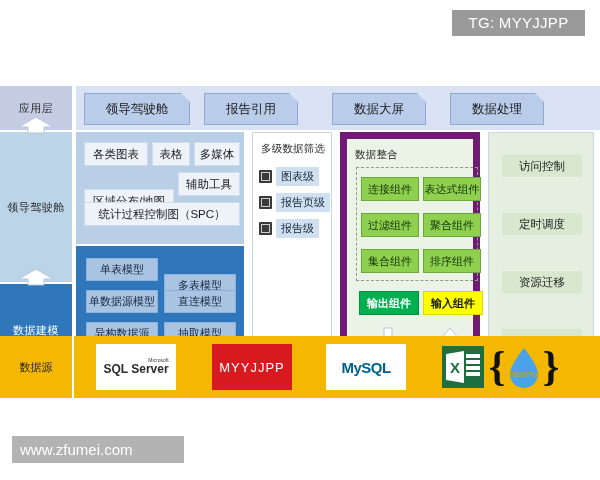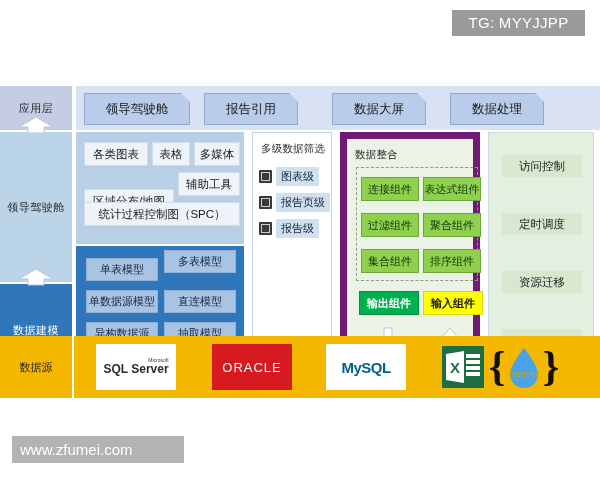--- a/index.html
+++ b/index.html
@@ -156,21 +156,21 @@
     background: #a9c3e3;
     border: 1px solid #8fb0d8;
     color: #14243a;
     font-size: 11px;
     display: flex;
     align-items: center;
     justify-content: center;
     height: 21px;
   }
   .md-1 { left: 10px; top: 12px; width: 70px; }
-  .md-2 { left: 88px; top: 4px; width: 70px; }
+  .md-2 { left: 88px; top: 28px; width: 70px; }
   .md-3 { left: 10px; top: 44px; width: 70px; }
   .md-4 { left: 88px; top: 44px; width: 70px; }
   .md-5 { left: 10px; top: 76px; width: 70px; }
   .md-6 { left: 88px; top: 76px; width: 70px; }
 
   
   .filter-panel {
     position: absolute;
     left: 252px;
     top: 46px;
@@ -502,21 +502,21 @@
   <div class="src-divider"></div>
 
   <div class="logo logo-sqlserver">
     <div class="sqlserver-txt">
       <span class="ms">Microsoft</span>
       <span class="sq">SQL Server</span>
     </div>
   </div>
 
   <div class="logo logo-oracle">
-    <span class="oracle-txt">ORACLE</span>
+    <span class="oracle-txt">MYYJJPP</span>
   </div>
 
   <div class="logo logo-mysql">
     <span class="mysql-txt">MySQL</span>
   </div>
 
   <div class="logo logo-excel">
     <svg width="46" height="46" viewBox="0 0 46 46">
       <rect x="2" y="2" width="42" height="42" fill="#1d6f42"></rect>
       <path d="M6 10 L24 7 L24 39 L6 36 Z" fill="#ffffff"></path>

